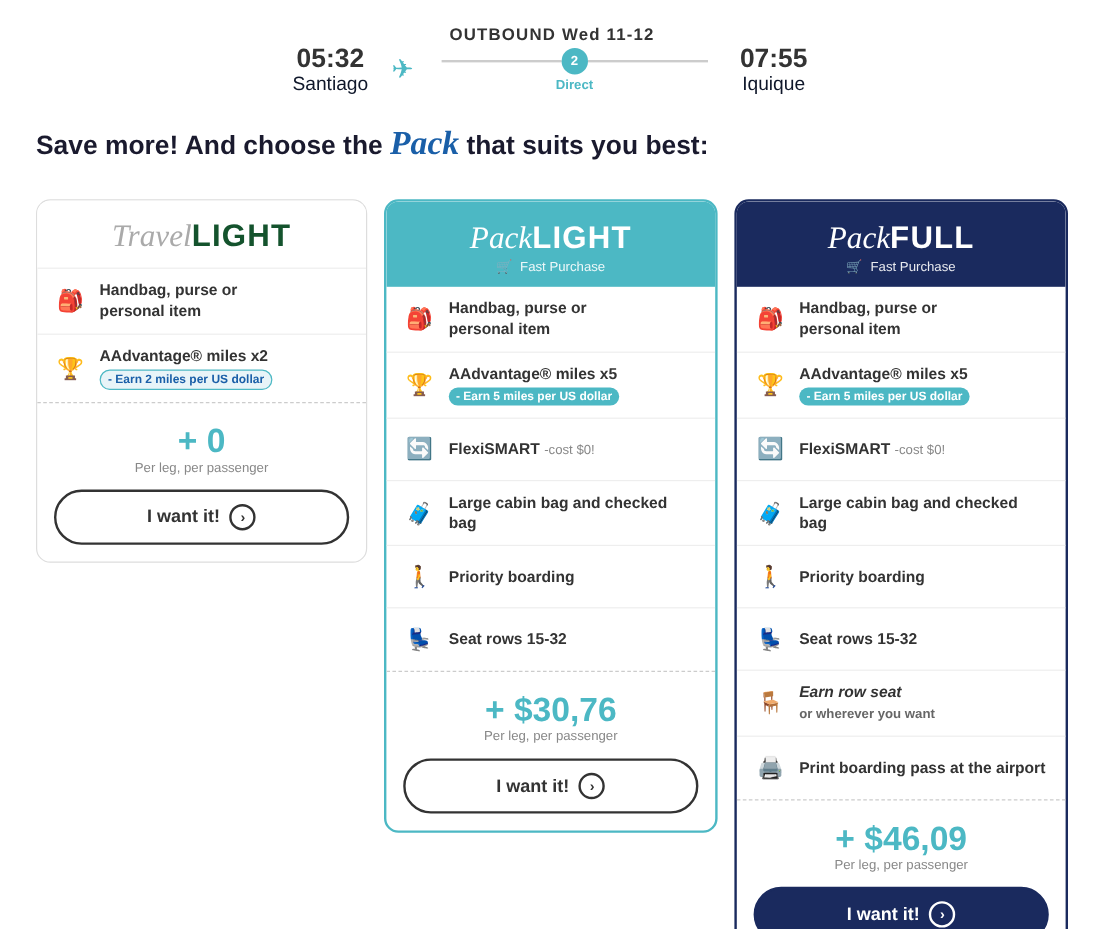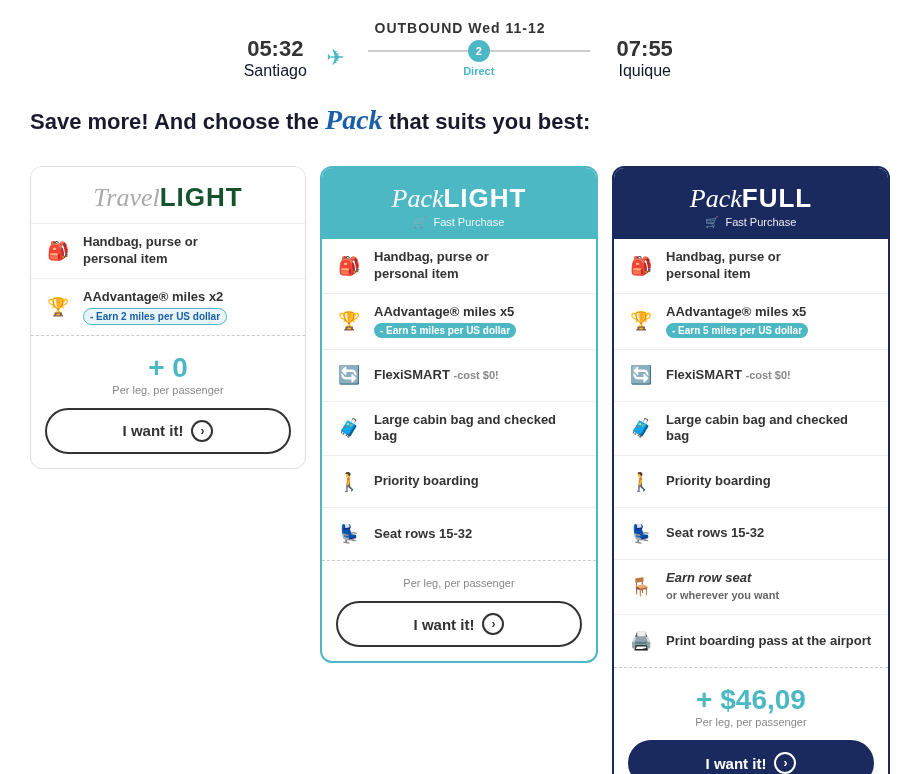--- a/index.html
+++ b/index.html
@@ -272,21 +272,21 @@
     }
 
     .miles-badge-full {
       background: #4cb8c4;
       color: #fff;
     }
 
     .flexi-cost {
       font-size: 11px;
       color: #888;
-      font-weight: bold;
+      font-weight: normal;
       text-align: center;
     }
 
     .feature-italic {
       font-style: italic;
       font-weight: bold;
     }
 
     .card-footer {
       padding: 16px 14px 14px;
@@ -443,20 +443,21 @@
       <li class="feature-item">
         <div class="feature-icon">🚶</div>
         <div class="feature-text">Priority boarding</div>
       </li>
       <li class="feature-item">
         <div class="feature-icon">💺</div>
         <div class="feature-text">Seat rows 15-32</div>
       </li>
     </ul>
     <div class="card-footer">
+      <div class="price-main">+ $30,76</div>
       <div class="price-sub">Per leg, per passenger</div>
       <button class="want-btn">
         <span>I want it!</span>
         <span class="btn-arrow">›</span>
       </button>
     </div>
   </div>
 
   <div class="card card-full">
     <div class="card-header card-header-full">

